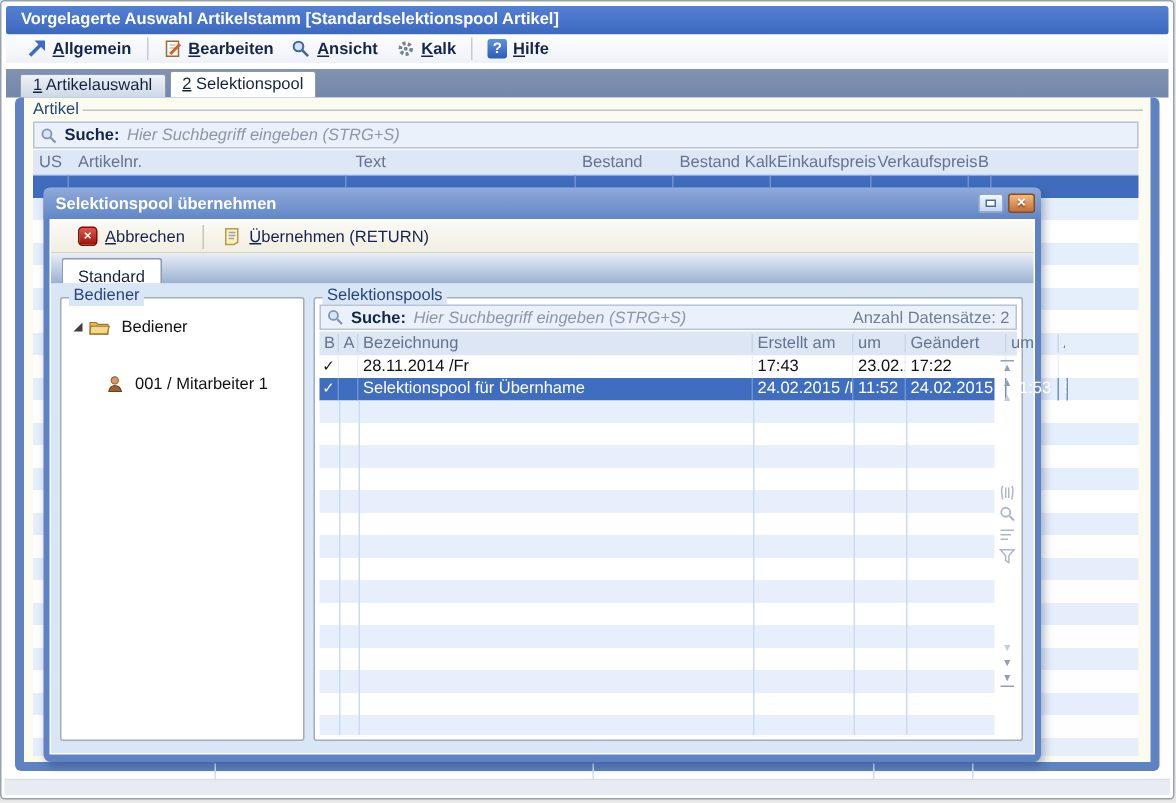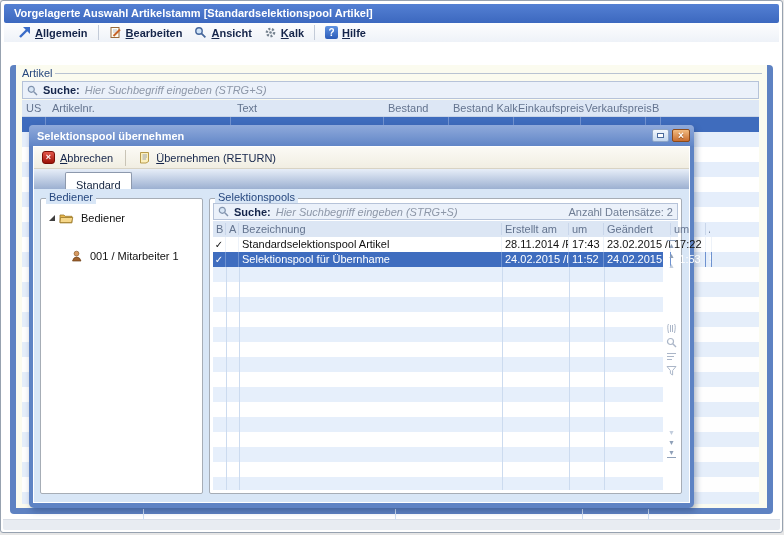--- a/index.html
+++ b/index.html
@@ -135,40 +135,40 @@
     color: #fff; font-weight: bold; font-size: 10px; line-height: 11px;
   }
   .btn-close::after { content: "\00d7"; text-shadow: 0 1px 1px rgba(90,40,0,.6); }
   .dlg-body {
     position: absolute; left: 4px; top: 21px; right: 4px; bottom: 5px;
     background: #fff; display: flex; flex-direction: column; padding: 1px;
   }
   .dlg-toolbar {
     height: 22px; background: linear-gradient(180deg,#fbfaf5,#f1eee2);
     border-bottom: 1px solid #d8d3c4;
-    display: flex; align-items: center; padding-left: 3px; gap: 2px;
+    display: flex; align-items: center; padding-left: 13px; gap: 2px;
   }
   .tbtn { display: flex; align-items: center; gap: 5px; padding: 1px 5px; color: #15254a; }
   .tbtn .lbl::first-letter { text-decoration: underline; }
   .tb-sep { width: 1px; height: 16px; background: #c9c4b6; margin: 0 5px; }
   .cancel-ic {
     width: 13px; height: 13px; border-radius: 3px; border: 1px solid #7a0f06;
     background: linear-gradient(180deg,#e4574a,#9c1208);
     color: #fff; font-weight: bold; font-size: 9px; line-height: 11px;
     display: inline-flex; align-items: center; justify-content: center;
   }
   .cancel-ic::after { content: "\00d7"; }
   .dlg-tabstrip {
     height: 20px; background: linear-gradient(180deg,#e7eef8 0%,#9cb0d1 100%);
     display: flex; align-items: flex-end; padding-left: 7px;
   }
   .dlg-tab {
     height: 17px; line-height: 16px; padding: 4px 10px;
     background: #ffffff; border: 1px solid #8d99ad; border-bottom: none;
-    border-radius: 2px 2px 0 0; color: #13233f; margin-left: 24px;
+    border-radius: 2px 2px 0 0; color: #13233f;
   }
   .dlg-content { flex: 1; background: #d8e6f6; position: relative; }
   .groupbox {
     position: absolute; background: #fff;
     border: 1px solid #a6adb6; border-radius: 2px;
   }
   .gb-label {
     position: absolute; top: -8px; left: 5px;
     background: #d8e6f6; padding: 0 3px; color: #26477e; line-height: 13px;
   }
@@ -277,20 +277,24 @@
       </span>
       <span class="lbl">Kalk</span>
     </div>
     <div class="menu-sep"></div>
     <div class="menu-item">
       <span class="help-box"></span>
       <span class="lbl">Hilfe</span>
     </div>
   </div>
 
+  <div class="tabstrip">
+    <div class="tab">1 Artikelauswahl</div>
+    <div class="tab active">2 Selektionspool</div>
+  </div>
 
   <div class="main-panel">
     <div class="panel-inner">
       <span class="grp-label artikel-label">Artikel</span>
       <div class="artikel-topline"></div>
 
       <div class="searchbar main-search">
         <span class="micon" style="width:11px;height:11px;">
           <svg width="11" height="11" viewBox="0 0 11 11">
               <circle cx="4.3" cy="4.3" r="3" fill="#d8e6f5" stroke="#8193ad" stroke-width="1.2"></circle>
@@ -424,21 +428,20 @@
                     <rect x="1" y="2.5" width="7" height="6" fill="#e8eff8" stroke="#7b8aa3"></rect>
                     <rect x="4" y="0.5" width="7" height="6" fill="#ffffff" stroke="#7b8aa3"></rect>
                   </svg>
               </span>
             </div>
           </div>
 
           <div class="pool-row pool-grid row-1">
             <div class="chk">✓</div>
             <div></div>
-            <div>Standardselektionspool Artikel</div>
             <div>28.11.2014 /Fr</div>
             <div>17:43</div>
             <div>23.02.2015 /Mo</div>
             <div>17:22</div>
             <div class="num"></div>
           </div>
 
           <div class="pool-row pool-grid row-2">
             <div class="chk">✓</div>
             <div></div>

